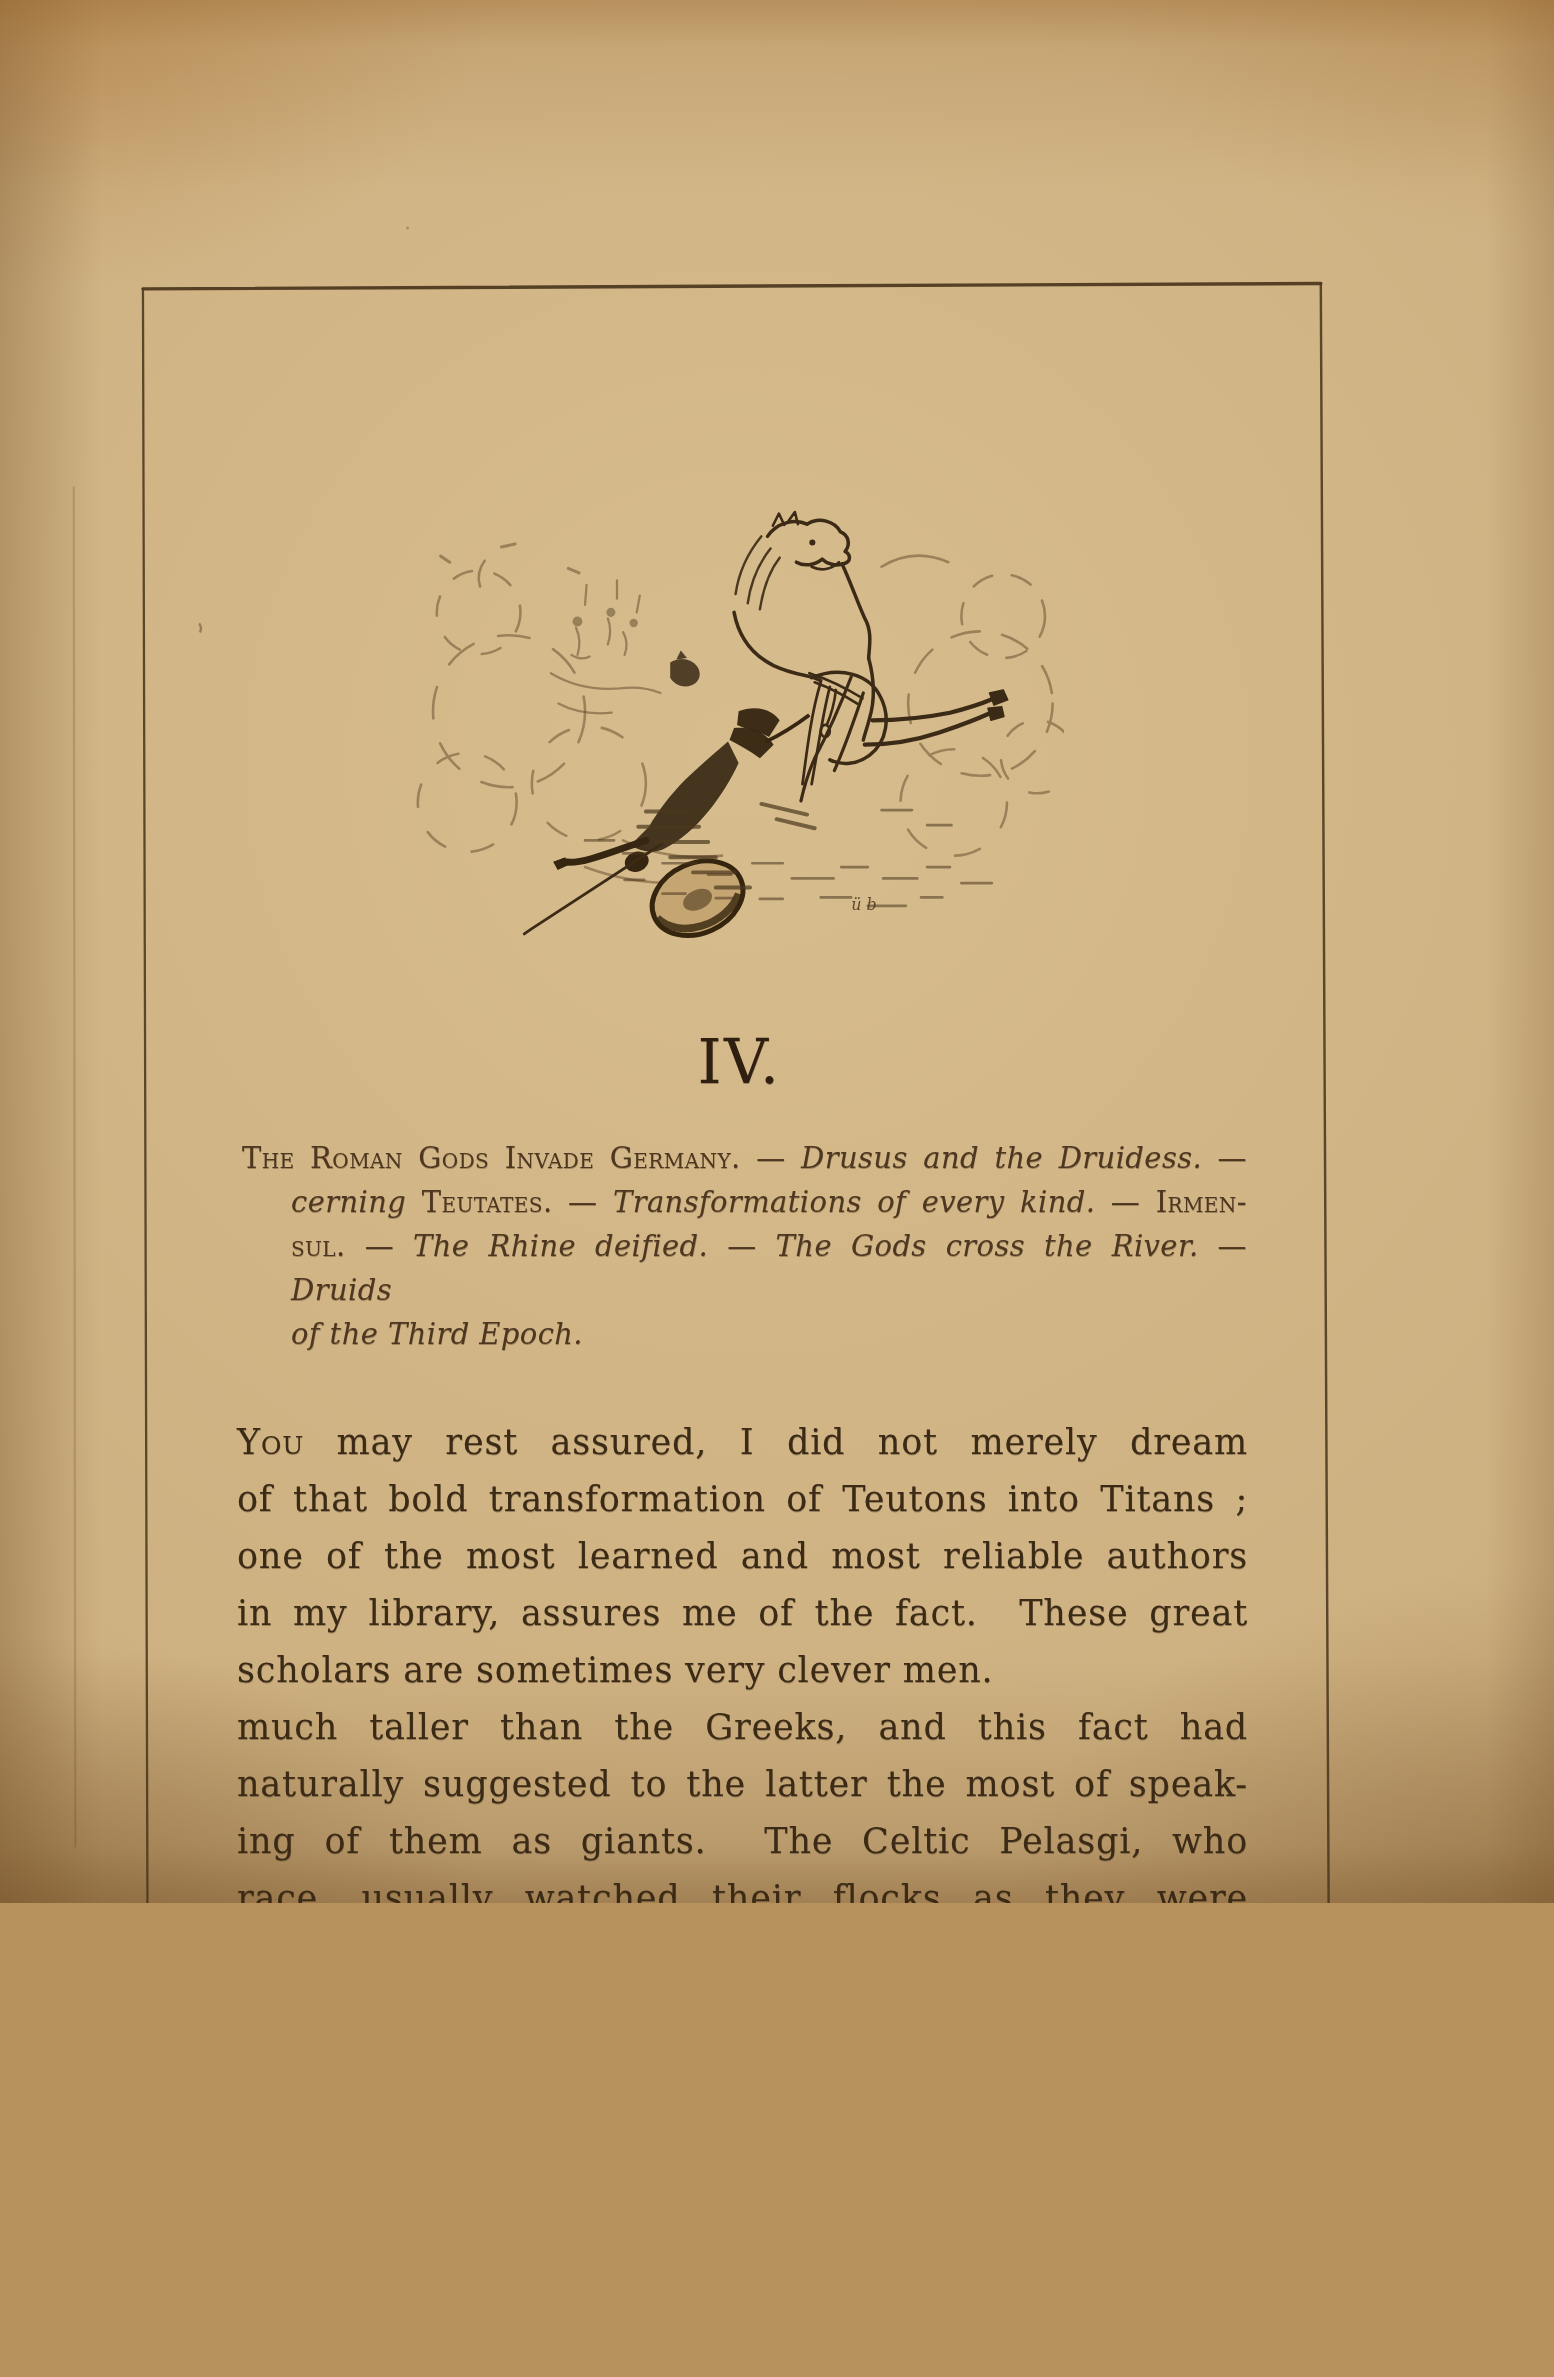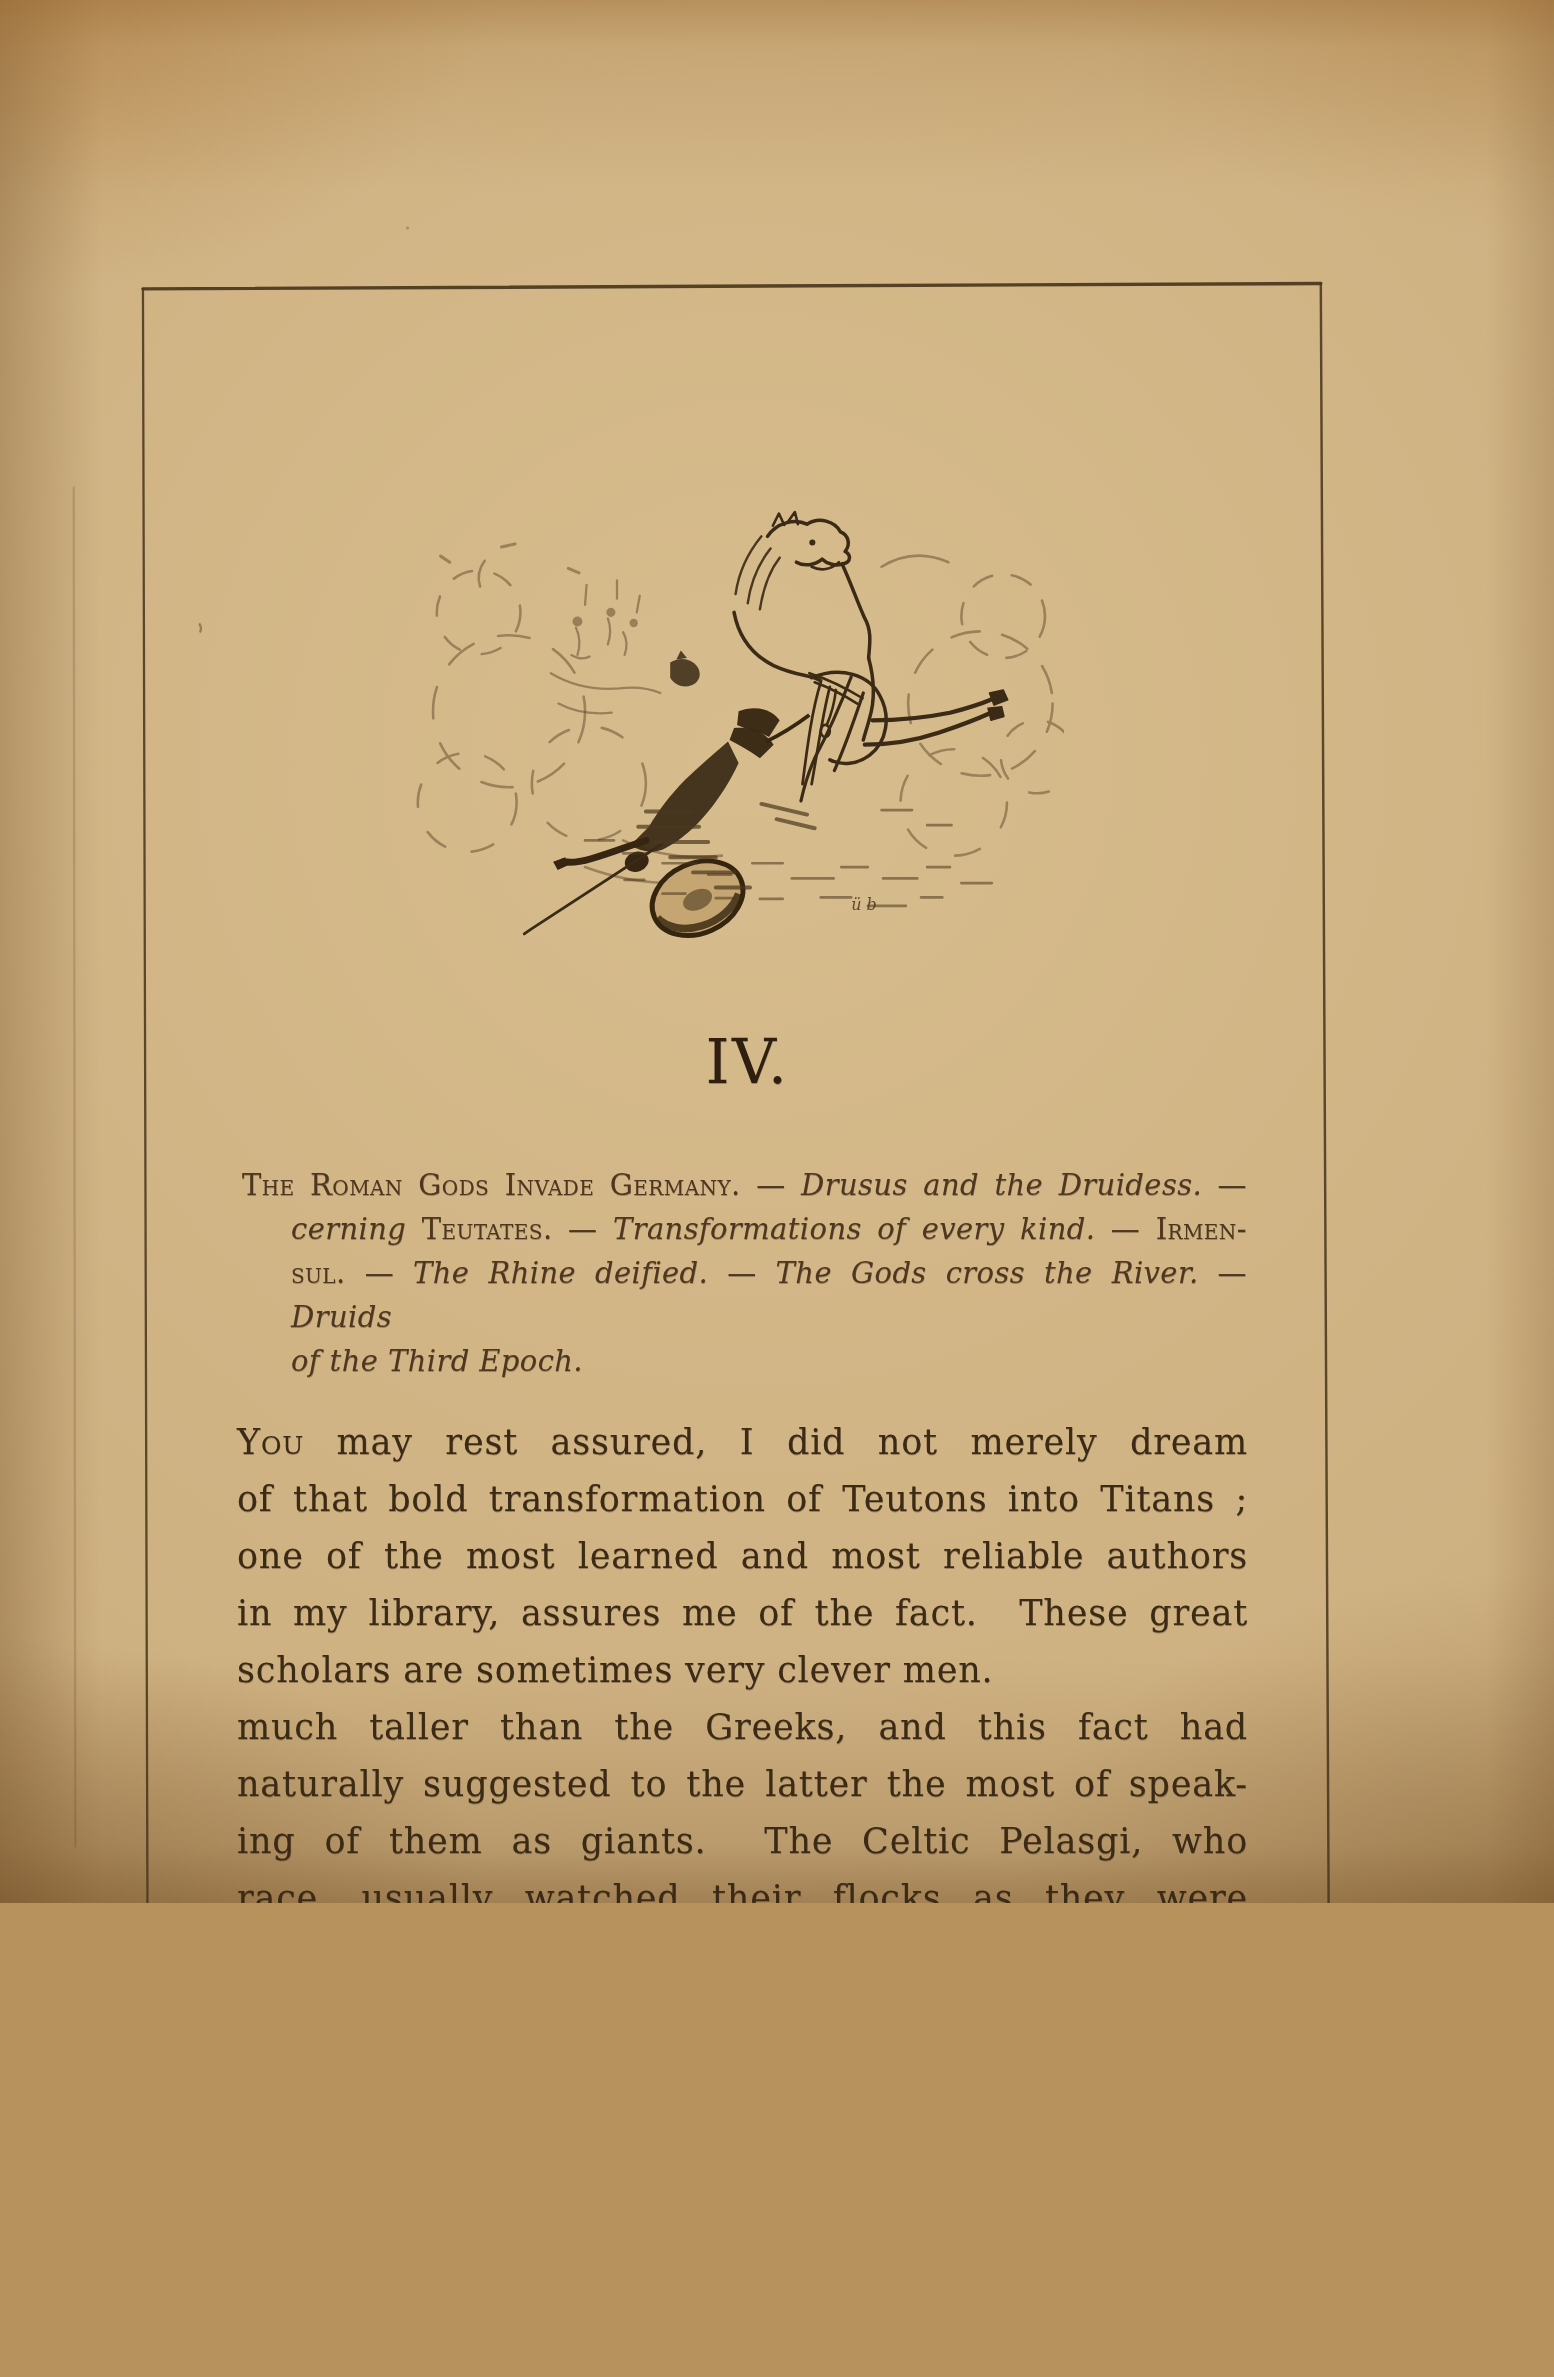--- a/index.html
+++ b/index.html
@@ -18,30 +18,29 @@
       linear-gradient(90deg, rgba(116,80,40,0.40) 0%, rgba(116,80,40,0) 6.5%),
       linear-gradient(270deg, rgba(116,80,40,0.28) 0%, rgba(116,80,40,0) 4.5%),
       radial-gradient(45% 22% at 0% 0%, rgba(163,103,40,0.45), rgba(0,0,0,0) 70%),
       radial-gradient(42% 18% at 100% 0%, rgba(163,108,45,0.30), rgba(0,0,0,0) 70%),
       radial-gradient(50% 25% at 100% 100%, rgba(118,80,35,0.40), rgba(0,0,0,0) 70%),
       radial-gradient(45% 20% at 0% 100%, rgba(118,80,35,0.45), rgba(0,0,0,0) 70%);
   }
   .overlay-svg{position:absolute;inset:0;}
   
   .chapnum{
-    position:absolute; left:245px; top:1031px; width:1005px; margin:0;
+    position:absolute; left:237px; top:1031px; width:1005px; margin:0;
     text-align:center; font-weight:normal; font-size:61px; line-height:1;
     letter-spacing:2.3px; color:var(--ink-title);
   }
   
   .summary{
     position:absolute; left:242px; top:1136px; width:1005px;
     font-size:29px; line-height:44px; color:var(--ink-summary);
     letter-spacing:0.4px;
-    margin-top:27px;
   }
   .summary .line:not(:first-child){margin-left:49px;}
   
   .bodytext{
     position:absolute; left:237px; top:1414px; width:1011px;
     font-size:35px; line-height:57px; color:var(--ink);
     letter-spacing:0.8px;
   }
   .bodytext .para{margin:0;}
   .bodytext .para .line:first-child{}

